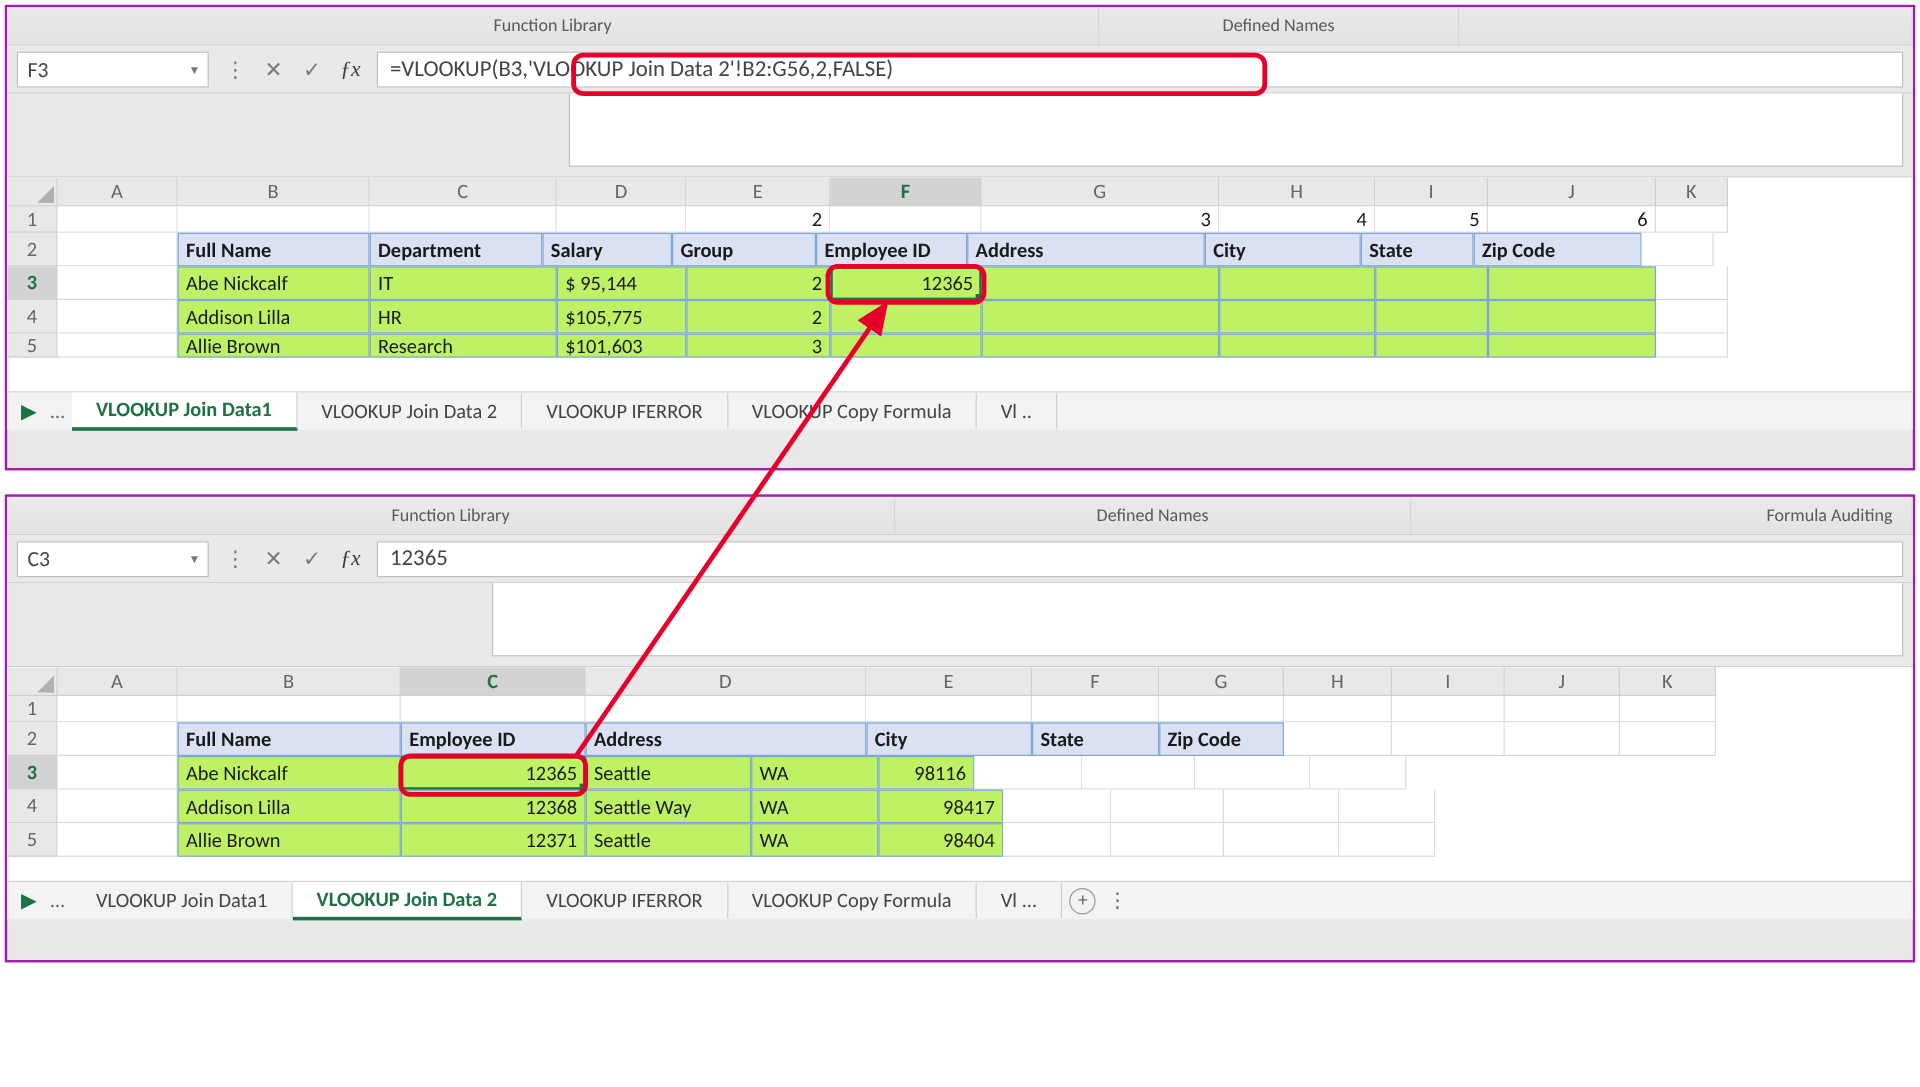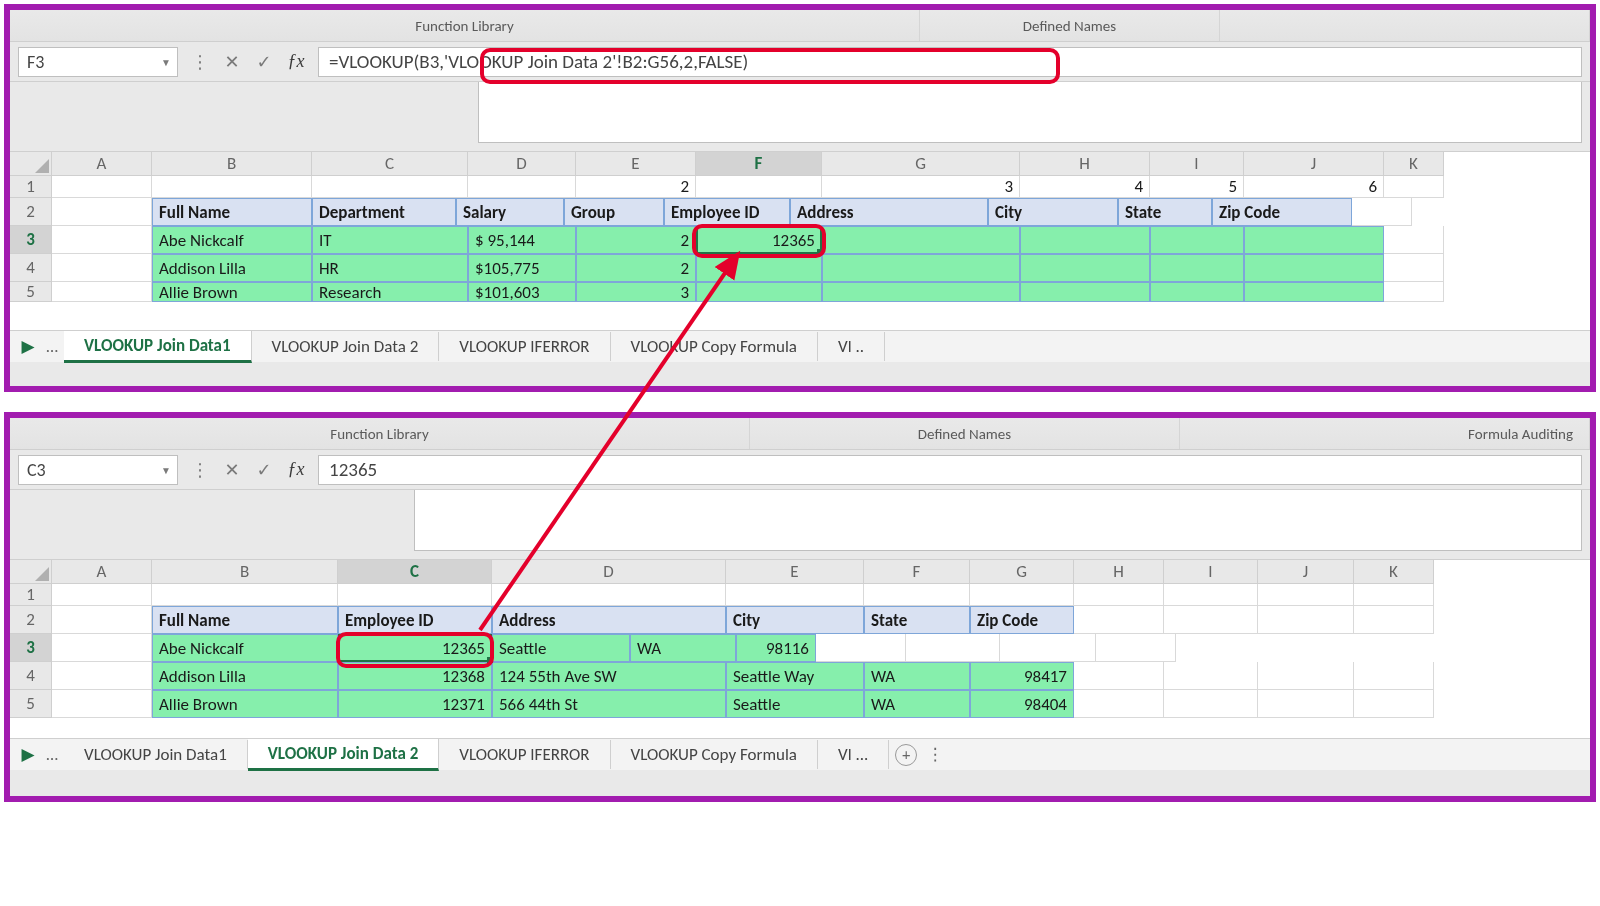--- a/index.html
+++ b/index.html
@@ -1,18 +1,18 @@
 <!DOCTYPE html>
 <html><head>
 <meta charset="utf-8">
 <style>
   * { box-sizing: border-box; margin:0; padding:0; font-family:"Segoe UI","Calibri",Arial,sans-serif; }
   body { background:#fff; padding:4px; }
   .panel {
-    border:6px solid #a21caf;
+    border:2px solid #a21caf;
     margin-bottom:20px;
     background:#e9e9e9;
     position:relative;
     overflow:hidden;
   }
   
   .ribbon-groups {
     height:32px;
     display:flex;
     font-size:15px;
@@ -92,21 +92,21 @@
   .cell {
     border-right:1px solid #d9d9d9;
     border-bottom:1px solid #d9d9d9;
     background:#fff;
     padding:0 6px;
     display:flex;align-items:center;
     color:#1a1a1a;
     overflow:hidden; white-space:nowrap;
   }
   .cell.hbg { background:#d9e1f2; font-weight:600; border:1px solid #7ea6d9; }
-  .cell.tb  { border:1px solid #7ea6d9; background:#86efac; }
+  .cell.tb  { border:1px solid #7ea6d9; background:#bef264; }
   .cell.num { justify-content:flex-end; }
   
   .redbox {
     position:absolute;
     border:4px solid #e4002b;
     border-radius:10px;
     pointer-events:none;
   }
   .arrow-svg { position:absolute; pointer-events:none; }
   
@@ -214,21 +214,21 @@
       <div class="cell num" style="width:140px">6</div>
       <div class="cell" style="width:60px"></div>
     </div>
 
     <div class="grid-row">
       <div class="rowhdr">2</div>
       <div class="cell" style="width:100px"></div>
       <div class="cell hbg" style="width:160px">Full Name</div>
       <div class="cell hbg" style="width:144px">Department</div>
       <div class="cell hbg" style="width:108px">Salary</div>
-      <div class="cell hbg" style="width:100px">Group</div>
+      <div class="cell hbg" style="width:120px">Group</div>
       <div class="cell hbg" style="width:126px">Employee ID</div>
       <div class="cell hbg" style="width:198px">Address</div>
       <div class="cell hbg" style="width:130px">City</div>
       <div class="cell hbg" style="width:94px">State</div>
       <div class="cell hbg" style="width:140px">Zip Code</div>
       <div class="cell" style="width:60px"></div>
     </div>
 
     <div class="grid-row">
       <div class="rowhdr sel">3</div>
@@ -375,36 +375,34 @@
       <div class="cell" style="width:94px"></div>
       <div class="cell" style="width:96px"></div>
       <div class="cell" style="width:80px"></div>
     </div>
 
     <div class="grid-row">
       <div class="rowhdr">4</div>
       <div class="cell" style="width:100px"></div>
       <div class="cell tb" style="width:186px">Addison Lilla</div>
       <div class="cell tb num" style="width:154px">12368</div>
-      <div class="cell tb" style="width:234px">124 55th Ave SW</div>
       <div class="cell tb" style="width:138px">Seattle Way</div>
       <div class="cell tb" style="width:106px">WA</div>
       <div class="cell tb num" style="width:104px">98417</div>
       <div class="cell" style="width:90px"></div>
       <div class="cell" style="width:94px"></div>
       <div class="cell" style="width:96px"></div>
       <div class="cell" style="width:80px"></div>
     </div>
 
     <div class="grid-row">
       <div class="rowhdr">5</div>
       <div class="cell" style="width:100px"></div>
       <div class="cell tb" style="width:186px">Allie Brown</div>
       <div class="cell tb num" style="width:154px">12371</div>
-      <div class="cell tb" style="width:234px">566 44th St</div>
       <div class="cell tb" style="width:138px">Seattle</div>
       <div class="cell tb" style="width:106px">WA</div>
       <div class="cell tb num" style="width:104px">98404</div>
       <div class="cell" style="width:90px"></div>
       <div class="cell" style="width:94px"></div>
       <div class="cell" style="width:96px"></div>
       <div class="cell" style="width:80px"></div>
     </div>
 
     <div class="selborder" style="left:328px; top:74px; width:154px; height:28px;"></div>

